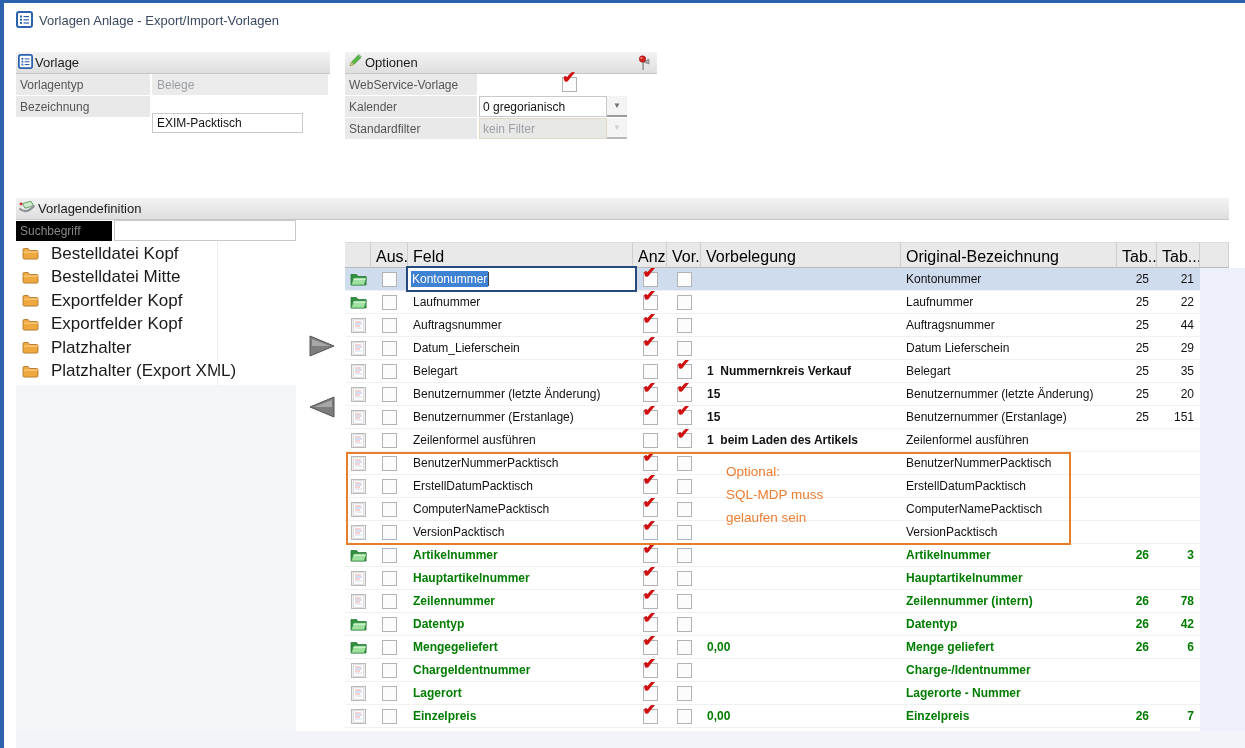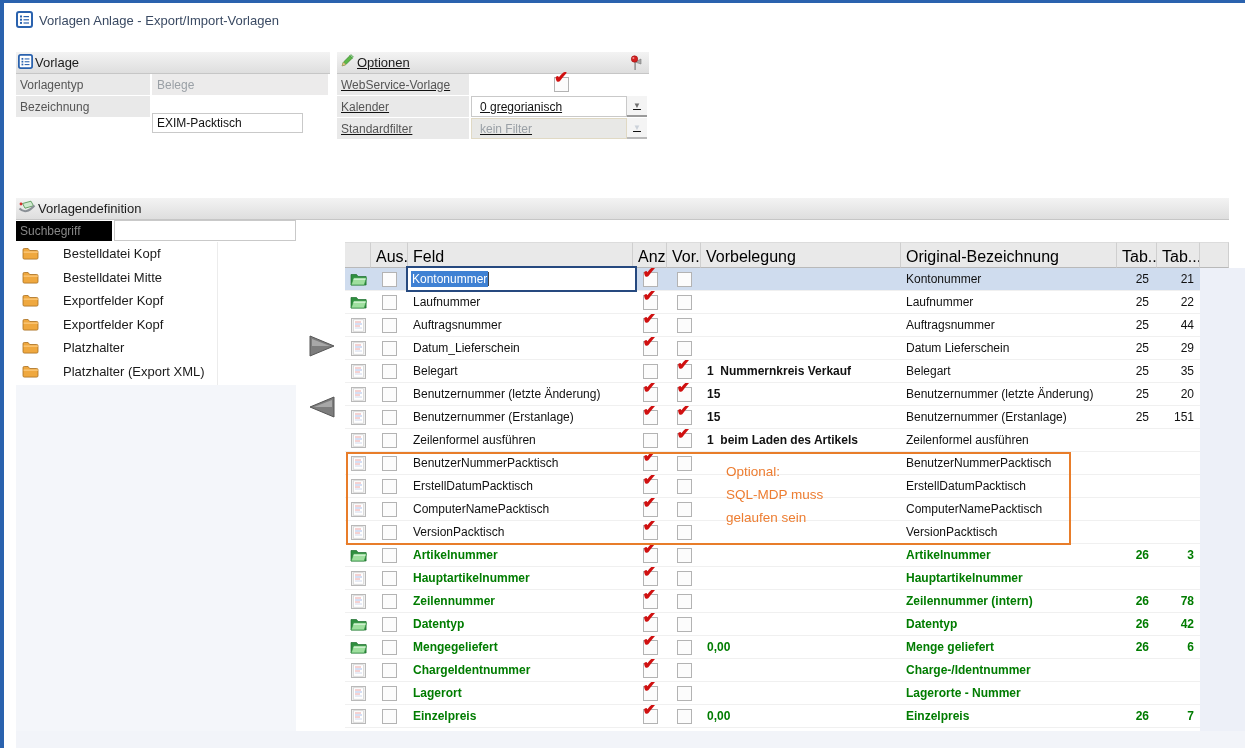--- a/index.html
+++ b/index.html
@@ -25,41 +25,41 @@
   .frow{display:flex;height:22px;box-sizing:border-box;border-bottom:1px solid #fff;}
   .flabel{background:#e9e9e9;color:#555;display:flex;align-items:center;padding-left:4px;box-sizing:border-box;border-right:2px solid #fff;}
   .fvalue{display:flex;align-items:center;padding-left:5px;box-sizing:border-box;}
   .disabled-val{background:#ecebeb;color:#9aa0a6;}
 
   #vorlage-panel{left:16px;top:52px;width:314px;}
   #vorlage-panel .flabel{width:136px;}
   #vorlage-panel .fvalue{width:176px;}
   .input-box{background:#fff;border:1px solid #c9c9c9;height:20px;display:flex;align-items:center;padding-left:4px;box-sizing:border-box;}
 
-  #optionen-panel{left:337px;top:52px;width:312px;text-decoration:underline;}
+  #optionen-panel{left:345px;top:52px;width:312px;}
   #optionen-panel .flabel{width:134px;}
   #optionen-panel .fvalue{width:176px;}
   .combo{display:flex;width:176px;}
-  .combo .combo-text{width:156px;background:#fff;border:1px solid #c9c9c9;height:21px;display:flex;align-items:center;padding-left:8px;box-sizing:border-box;}
+  .combo .combo-text{width:128px;background:#fff;border:1px solid #c9c9c9;height:21px;display:flex;align-items:center;padding-left:3px;box-sizing:border-box;}
   .combo .combo-btn{width:20px;height:21px;background:#f4f4f4;border-bottom:2px solid #9a9a9a;box-sizing:border-box;
     display:flex;align-items:center;justify-content:center;color:#707070;font-size:8px;}
   .combo.disabled .combo-text{background:#e8e8e6;color:#9aa0a6;border:1px solid #e0d9c4;}
   .combo.disabled .combo-btn{color:#ccd2da;border-bottom:2px solid #b9b9b9;}
   #pin-icon{position:absolute;right:6px;top:3px;}
 
   
   #vdef-header{left:16px;top:198px;width:1213px;}
   #such-label{left:16px;top:221px;width:96px;height:20px;background:#000000;color:#888;display:flex;align-items:center;padding-left:4px;box-sizing:border-box;}
   #such-input{left:114px;top:220px;width:182px;height:21px;}
 
   #left-panel-white{left:16px;top:242px;width:280px;height:143px;background:#fff;}
   #left-panel-gray{left:16px;top:385px;width:280px;height:346px;background:#f4f6fa;}
   #left-panel-divider{left:217px;top:242px;width:1px;height:143px;background:#ececec;}
   .folder-item{display:flex;align-items:center;height:23.5px;padding-left:6px;box-sizing:border-box;background:#fff;cursor:default;}
-  .folder-item .flabel-text{margin-left:24px;color:#1a1a1a;font-size:13px;}
+  .folder-item .flabel-text{margin-left:12px;color:#1a1a1a;font-size:17px;}
 
   .arrow-btn{width:28px;height:24px;display:flex;align-items:center;justify-content:center;cursor:pointer;}
   #arrow-right{left:308px;top:334px;}
   #arrow-left{left:308px;top:395px;}
 
   
   #table-header{left:345px;top:242px;height:26px;display:flex;z-index:2;}
   .hcell{background:#e9e9e9;border-right:1px solid #cfcfcf;border-bottom:1px solid #b9b9b9;border-top:1px solid #dcdcdc;
     box-sizing:border-box;padding:5px 0 0 5px;font-size:16px;color:#000;overflow:hidden;white-space:nowrap;}
   #table-body{left:345px;top:268px;width:855px;}

